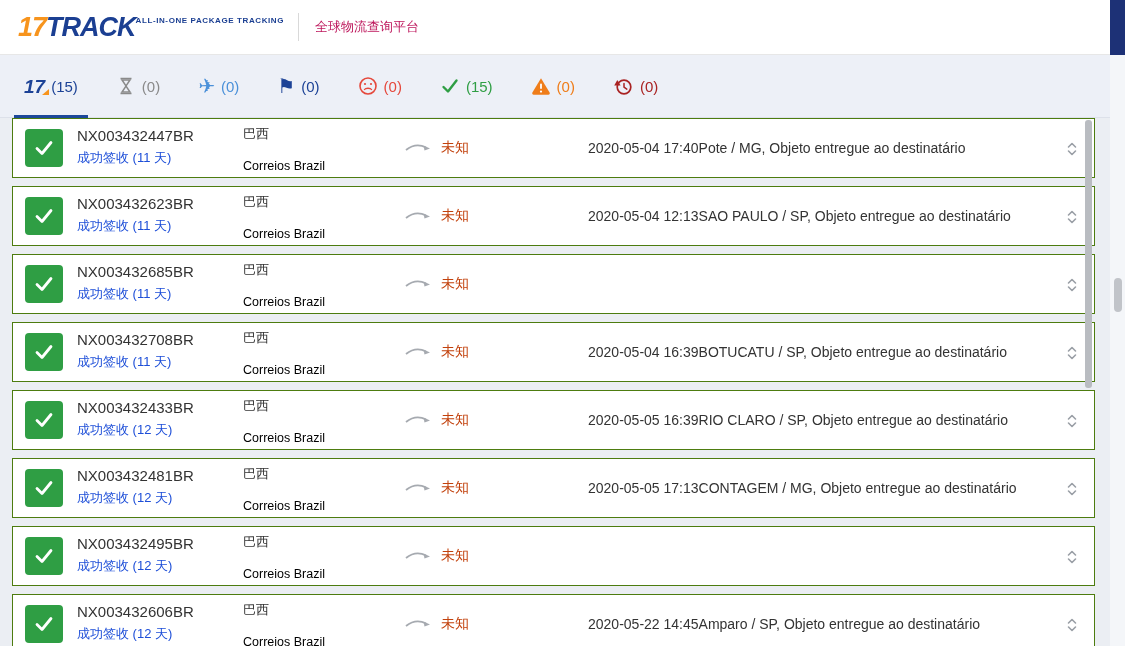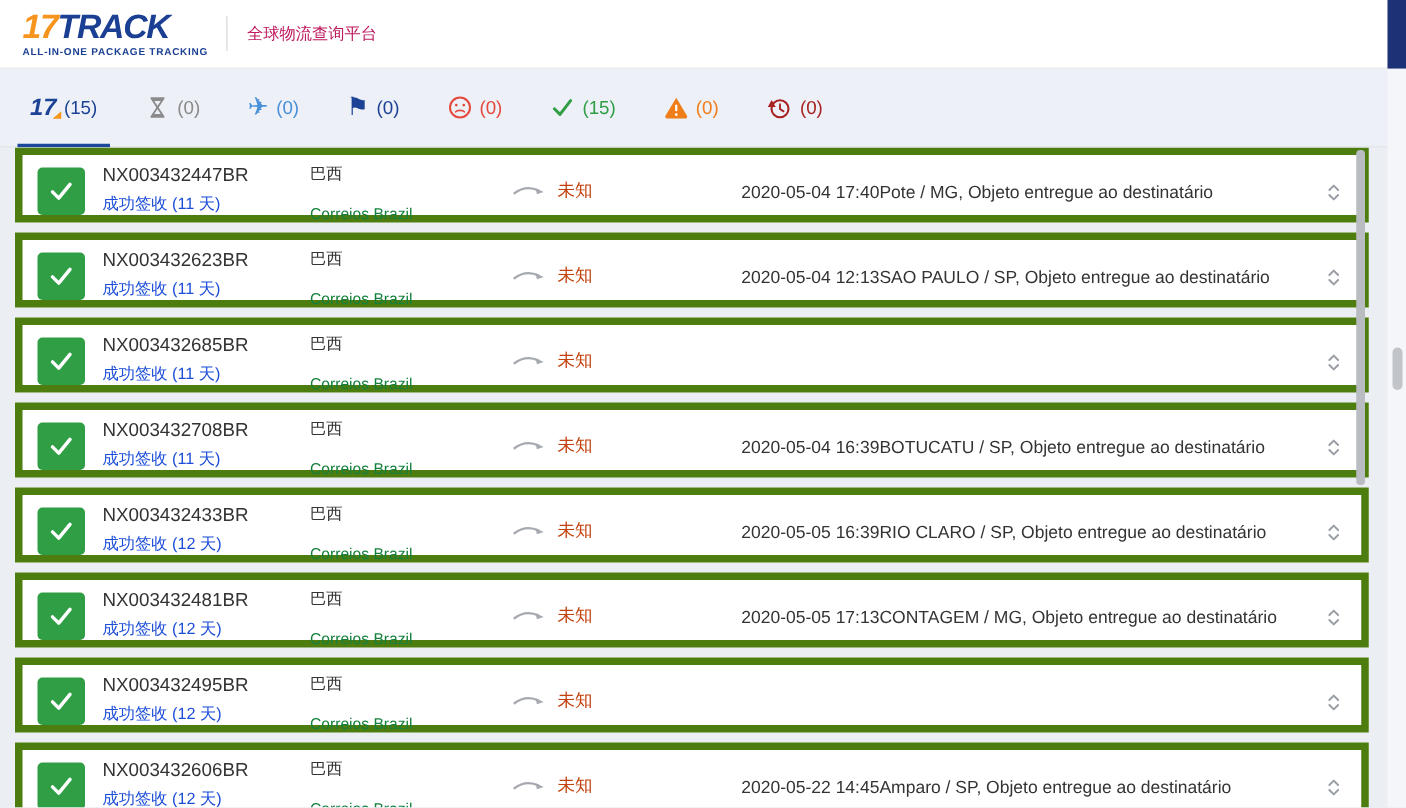--- a/index.html
+++ b/index.html
@@ -3,21 +3,21 @@
 <meta charset="utf-8">
 <style>
   * { margin:0; padding:0; box-sizing:border-box; }
   html,body { width:1125px; height:646px; overflow:hidden; }
   body { font-family:"Liberation Sans","DejaVu Sans",sans-serif; background:#ebeef3; position:relative; }
 
   
   .header { position:absolute; left:0; top:0; width:1110px; height:55px; background:#fff;
             border-bottom:1px solid #e7e7e7; display:flex; align-items:center; }
   .corner-block { position:absolute; right:0; top:0; width:15px; height:55px; background:#1d3176; }
-  .logo-wrap { margin-left:18px; display:flex; flex-direction:column; }
+  .logo-wrap { margin-left:18px; display:flex; flex-direction:row;text-align:right; }
   .logo-line { font-style:italic; font-weight:900; font-size:27px; line-height:27px; letter-spacing:-1px; }
   .logo-17 { color:#f7941d; }
   .logo-track { color:#1b3f92; }
   .logo-tagline { font-size:8px; font-weight:700; color:#1b3f92; letter-spacing:0.6px; margin-top:2px; }
   .h-divider { width:1px; height:28px; background:#d9d9d9; margin:0 16px 0 14px; }
   .site-title { font-size:13px; color:#be185d; }
 
   
   .tabbar { position:absolute; left:0; top:55px; width:1110px; height:63px; background:#edf0f7;
             border-bottom:1px solid #dde1ea; display:flex; align-items:center; }
@@ -33,28 +33,28 @@
   .glyph { font-size:20px; line-height:20px; }
 
   
   .toolbar { position:absolute; right:29px; top:70px; display:flex; gap:9px; }
   .tbtn { width:33px; height:33px; background:#fff; border:1px solid #c6c9ce; border-radius:3px;
           display:flex; align-items:center; justify-content:center; cursor:pointer; }
 
   
   .list { position:absolute; left:0; top:118px; width:1110px; height:528px; background:#ebeef3; overflow:hidden; }
   .row { position:relative; width:1083px; height:60px; margin:0 0 8px 12px; background:#fff;
-         border:6px solid #4d7c0f; }
+         border:1px solid #4d7c0f; }
   .check-sq { position:absolute; left:12px; top:10px; width:38px; height:38px; background:#2f9e44;
               border-radius:4px; display:flex; align-items:center; justify-content:center; }
   .num { position:absolute; left:64px; top:8px; font-size:15px; color:#333; }
   .st  { position:absolute; left:64px; top:30px; font-size:13px; color:#1d4ed8; }
   .carrier { position:absolute; left:230px; top:6px; width:150px; text-align:left; }
   .country { font-size:13px; color:#333; }
-  .clink { font-size:12.5px; color:#15803d; text-decoration:none; cursor:pointer; display:inline-block; margin-top:16px; }
+  .clink { font-size:12.5px; color:#000000; text-decoration:none; cursor:pointer; display:inline-block; margin-top:16px; }
   .arrow { position:absolute; left:392px; top:20px; }
   .dest { position:absolute; left:428px; top:20px; font-size:14px; color:#c2410c; }
   .evt { position:absolute; left:575px; top:21px; font-size:14px; color:#333; white-space:nowrap; }
   .evtext { }
   .rowchev { position:absolute; right:16px; top:22px; cursor:pointer; }
 
   
   .inner-scroll { position:absolute; left:1085px; top:120px; width:7px; height:268px;
                   background:#b9bcc1; border-radius:3px; }
   .outer-strip { position:absolute; right:0; top:55px; width:15px; height:591px; background:#f4f6f9; }

